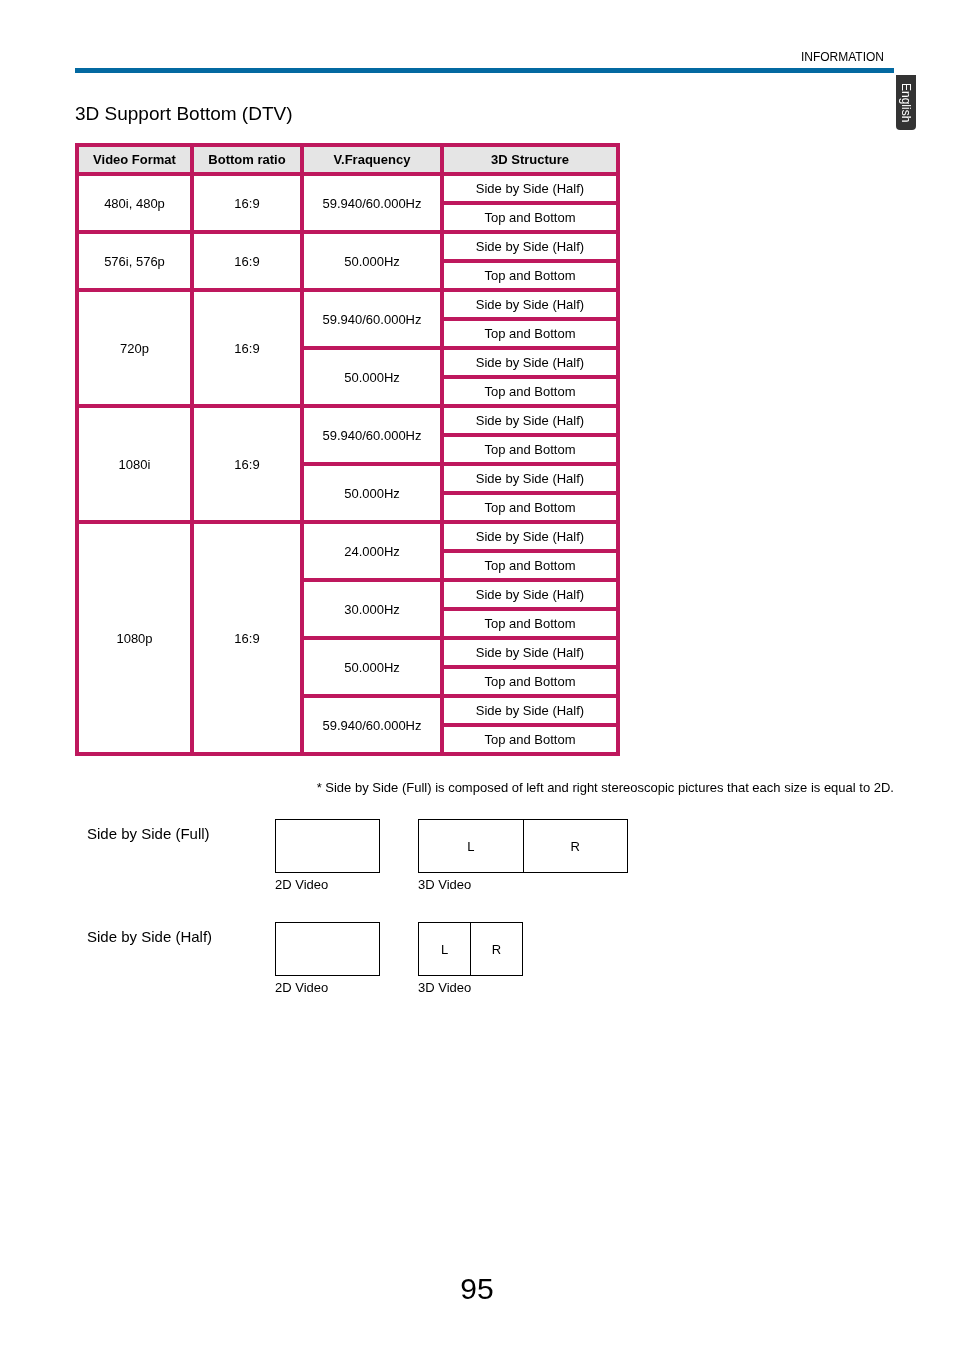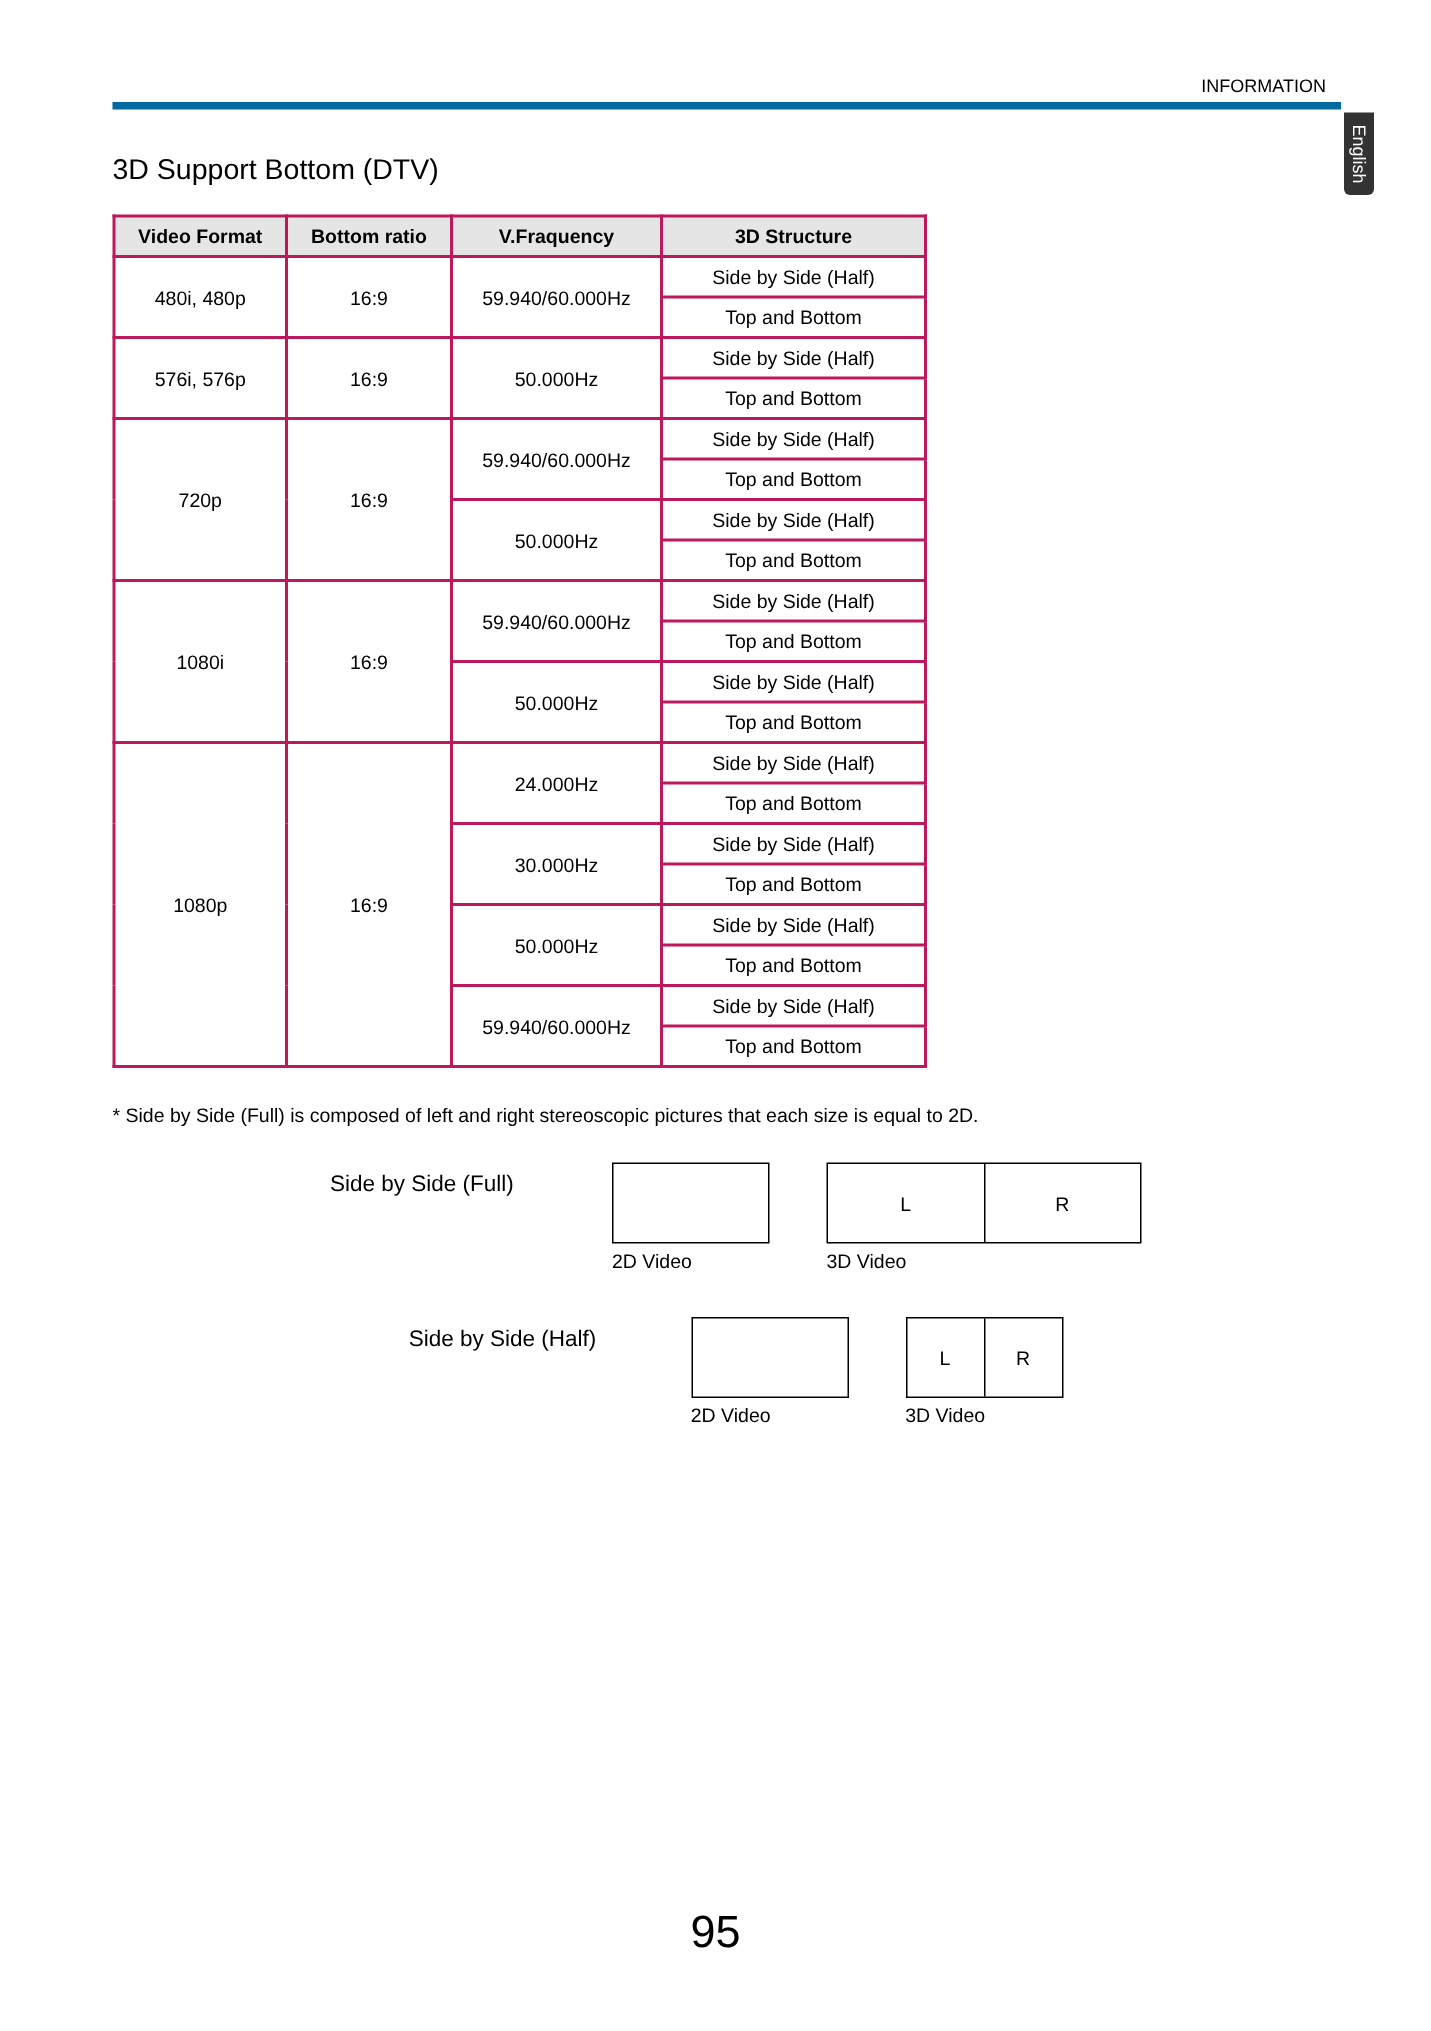--- a/index.html
+++ b/index.html
@@ -40,43 +40,43 @@
     .section-title {
       font-size: 19px;
       font-weight: 500;
       margin-bottom: 18px;
     }
     table.dtv {
       border-collapse: collapse;
       font-size: 13px;
     }
     table.dtv th, table.dtv td {
-      border: 2px solid #be185d;
+      border: 4px solid #be185d;
       padding: 5px 10px;
       text-align: center;
       vertical-align: middle;
     }
     table.dtv th {
       background: #e5e5e5;
       font-weight: 700;
     }
     table.dtv th:nth-child(1) { width: 115px; }
     table.dtv th:nth-child(2) { width: 110px; }
     table.dtv th:nth-child(3) { width: 140px; }
     table.dtv th:nth-child(4) { width: 176px; }
     .footnote {
       font-size: 13px;
       margin-top: 24px;
       margin-bottom: 24px;
+      text-align: right;
     }
     .diagram-row {
       display: flex;
       align-items: flex-start;
       margin-bottom: 30px;
-      justify-content: center;
     }
     .diagram-label {
       width: 200px;
       font-size: 15px;
       padding-top: 6px;
       padding-left: 12px;
     }
     .diagram-figs {
       display: flex;
       gap: 38px;

